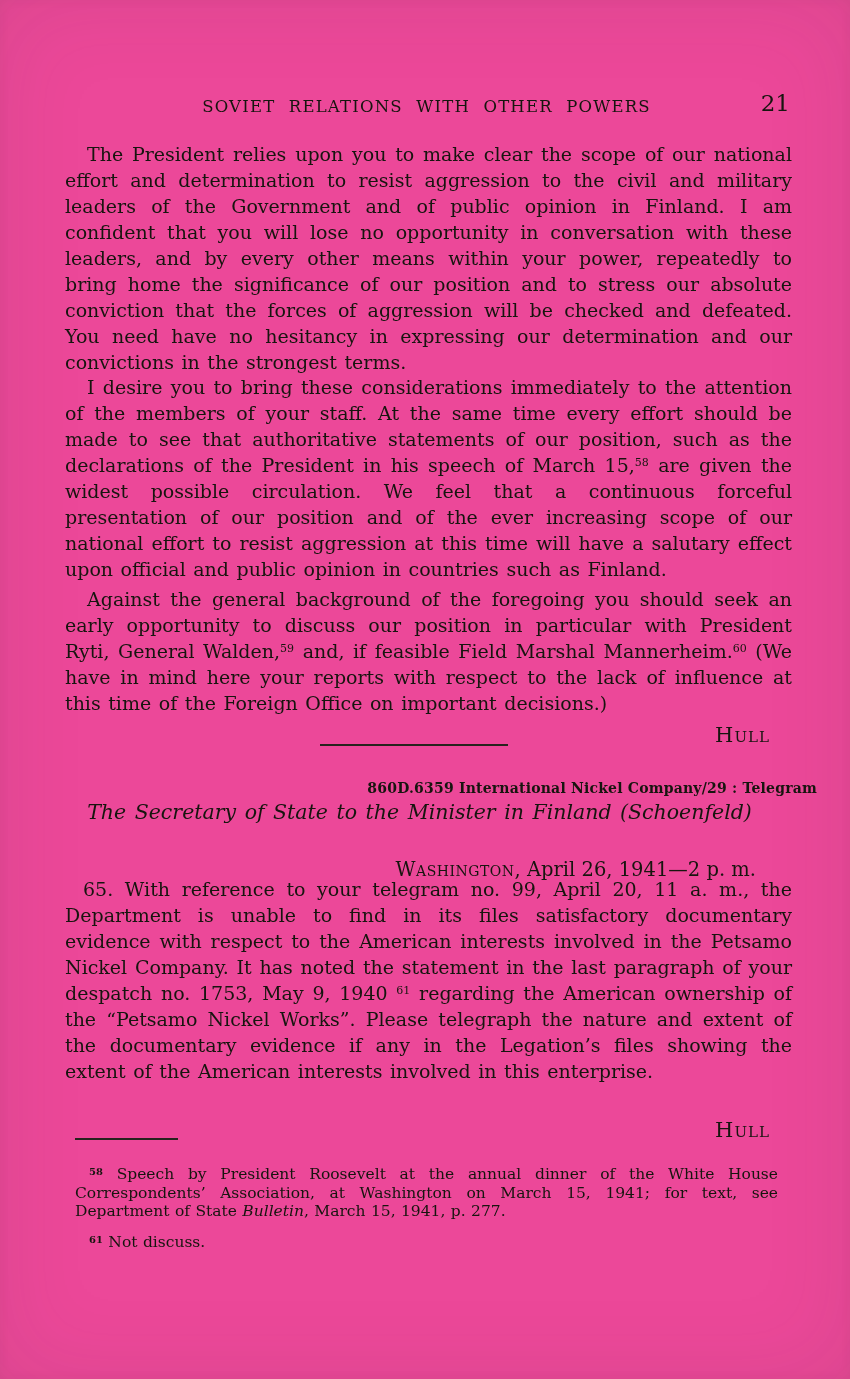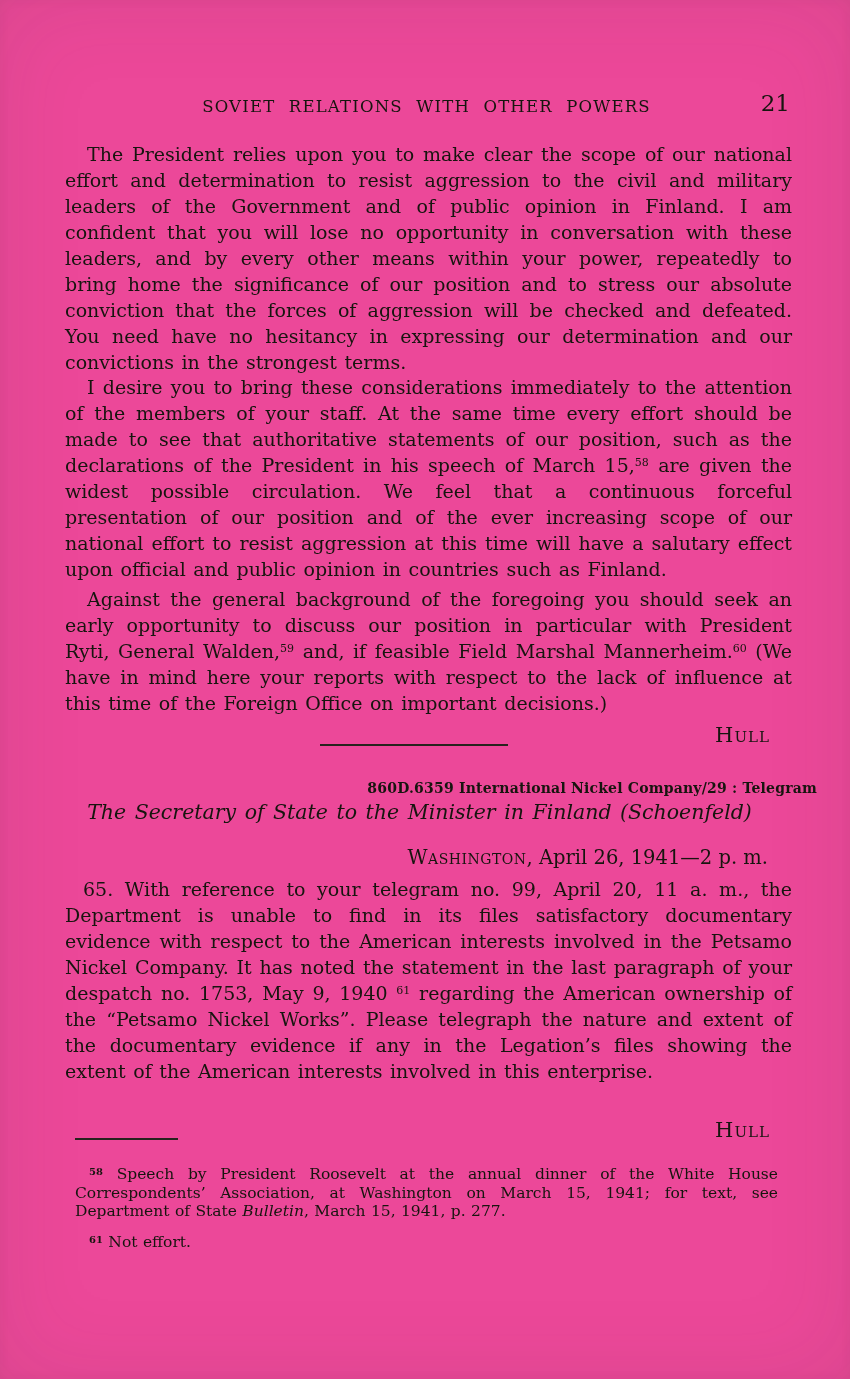--- a/index.html
+++ b/index.html
@@ -100,21 +100,21 @@
     text-align: center;
     font-style: italic;
     font-size: 20.5px;
     word-spacing: 2px;
     white-space: nowrap;
   }
 
   .dateline {
     position: absolute;
     right: 82px;
-    margin: 0;
+    margin: 12px;
     font-size: 19.5px;
     white-space: nowrap;
   }
   .dateline .place {
     font-variant: small-caps;
     letter-spacing: 0.5px;
   }
 
   .footnote-rule {
     position: absolute;
@@ -175,16 +175,16 @@
   <p class="dateline" style="top:846px"><span class="place">Washington</span><span>, April 26, 1941—2 p. m.</span></p>
 
   <p class="body-para" style="top:874px; text-indent:18px;"><span>65. With reference to your telegram no. 99, April 20, 11 a. m., the Department is unable to find in its files satisfactory documentary evidence with respect to the American interests involved in the Petsamo Nickel Company. It has noted the statement in the last paragraph of your despatch no. 1753, May 9, 1940 </span><sup>61</sup><span> regarding the American ownership of the “Petsamo Nickel Works”. Please telegraph the nature and extent of the documentary evidence if any in the Legation’s files showing the extent of the American interests involved in this enterprise.</span></p>
 
   <p class="signature" style="top:1101px">Hull</p>
 
   <hr class="footnote-rule" style="top:1138px">
 
   <div class="footnotes" style="top:1153px">
     <p class="footnote"><sup>58</sup> <span>Speech by President Roosevelt at the annual dinner of the White House Correspondents’ Association, at Washington on March 15, 1941; for text, see Department of State </span><span class="italic-seg">Bulletin</span><span>, March 15, 1941, p. 277.</span></p>
-    <p class="footnote"><sup>61</sup> <span>Not effort.</span></p>
+    <p class="footnote"><sup>61</sup> <span>Not discuss.</span></p>
   </div>
 
 </div>
 
 </body></html>

